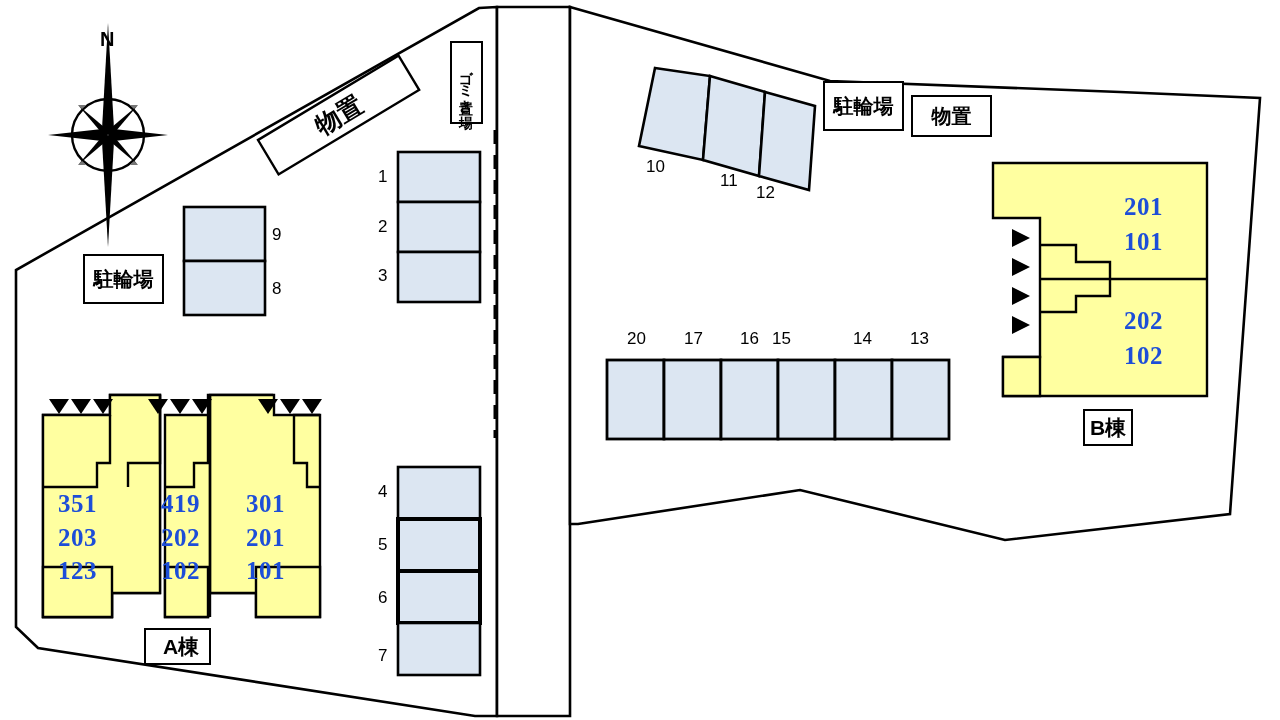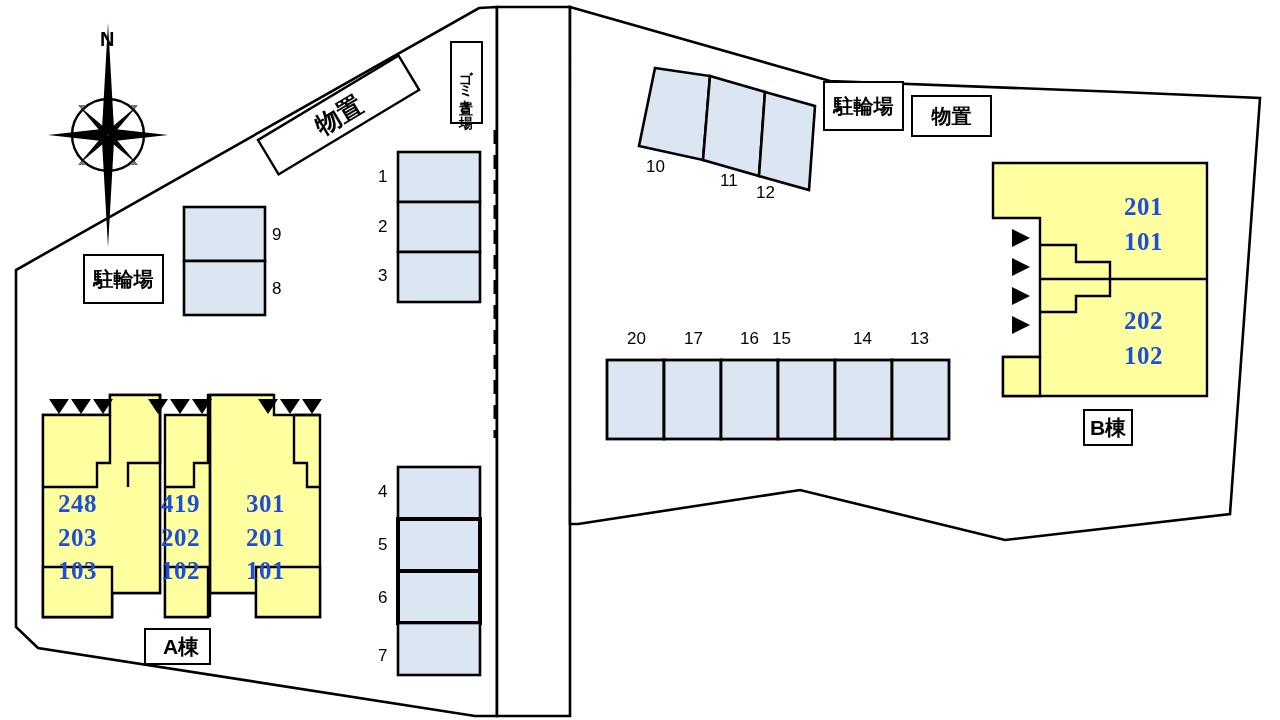--- a/index.html
+++ b/index.html
@@ -227,23 +227,23 @@
   <div class="stallnum" style="left:700px; top:171px;margin-left:20px;">11</div>
   <div class="stallnum" style="left:756px; top:183px;">12</div>
 
   <div class="stallnum" style="left:627px; top:329px;">20</div>
   <div class="stallnum" style="left:684px; top:329px;">17</div>
   <div class="stallnum" style="left:740px; top:329px;">16</div>
   <div class="stallnum" style="left:760px; top:329px;margin-left:12px;">15</div>
   <div class="stallnum" style="left:853px; top:329px;">14</div>
   <div class="stallnum" style="left:910px; top:329px;">13</div>
 
-  <div class="unitnum" style="left:58px;  top:490px;">248</div>
+  <div class="unitnum" style="left:58px;  top:490px;">351</div>
   <div class="unitnum" style="left:58px;  top:524px;">203</div>
-  <div class="unitnum" style="left:58px;  top:557px;">103</div>
+  <div class="unitnum" style="left:58px;  top:557px;">123</div>
 
   <div class="unitnum" style="left:161px; top:490px;">419</div>
   <div class="unitnum" style="left:161px; top:524px;">202</div>
   <div class="unitnum" style="left:161px; top:557px;">102</div>
 
   <div class="unitnum" style="left:246px; top:490px;">301</div>
   <div class="unitnum" style="left:246px; top:524px;">201</div>
   <div class="unitnum" style="left:246px; top:557px;">101</div>
 
   <div class="unitnum" style="left:1124px; top:193px;">201</div>

